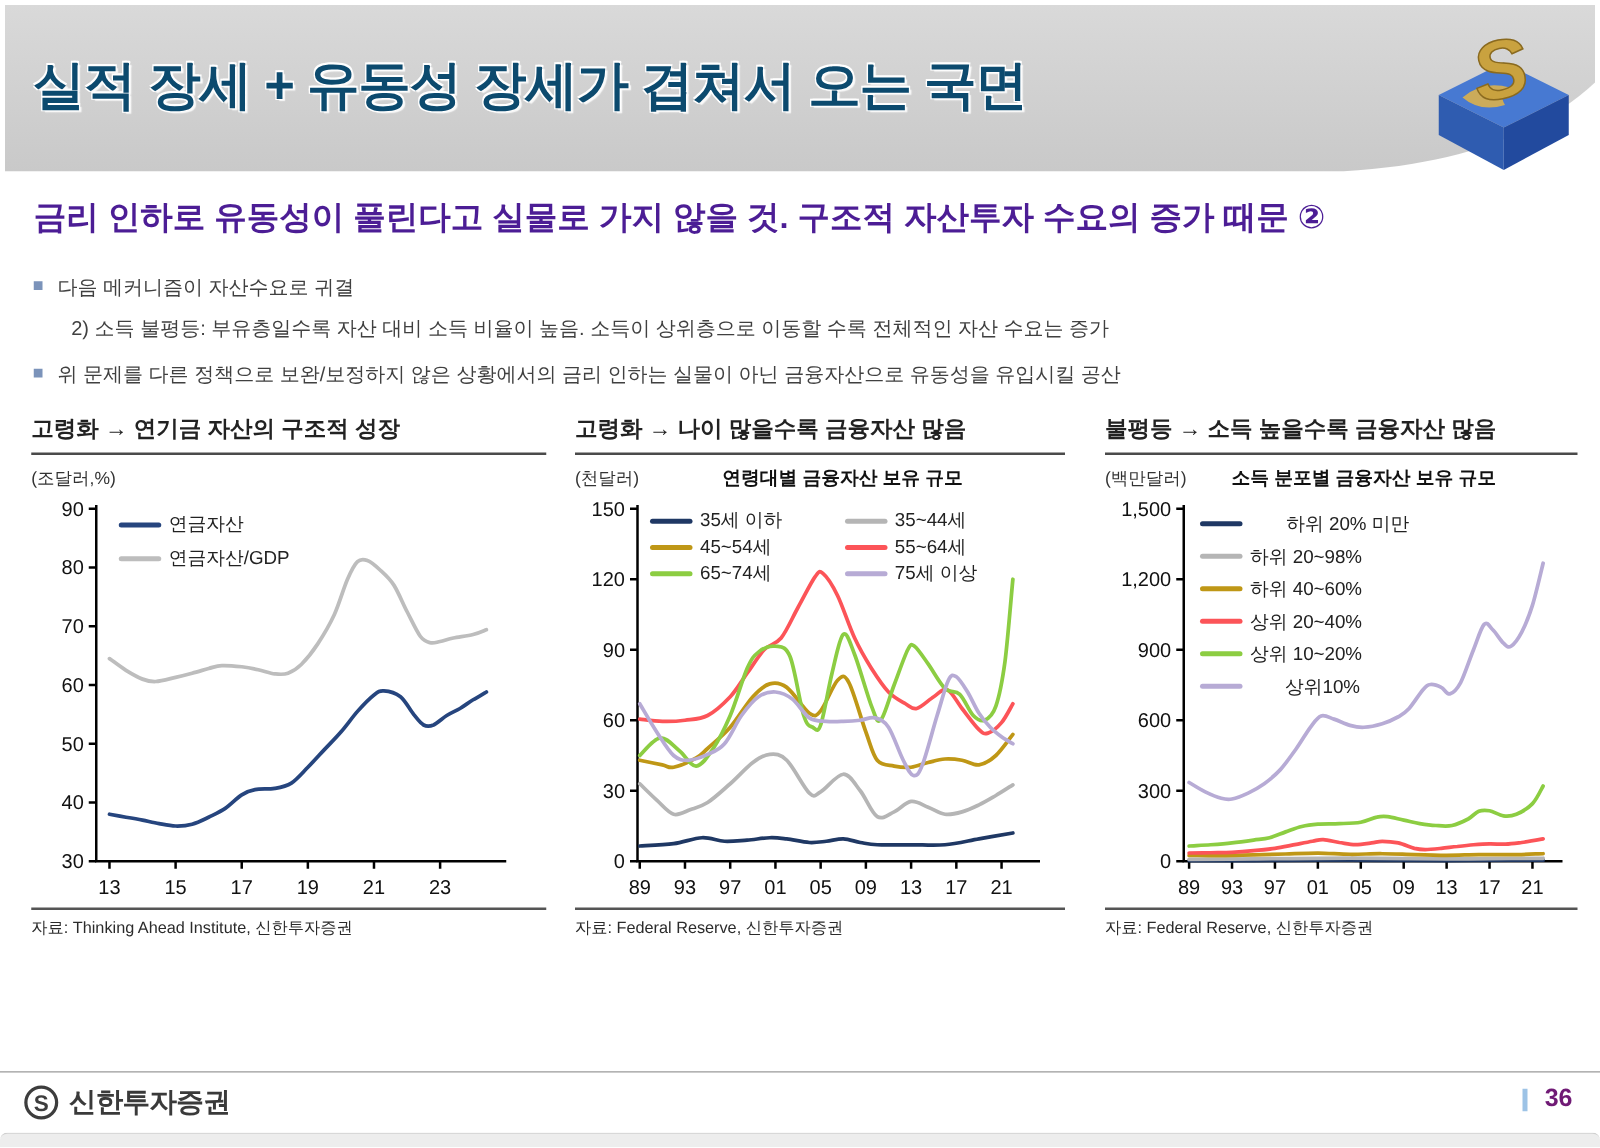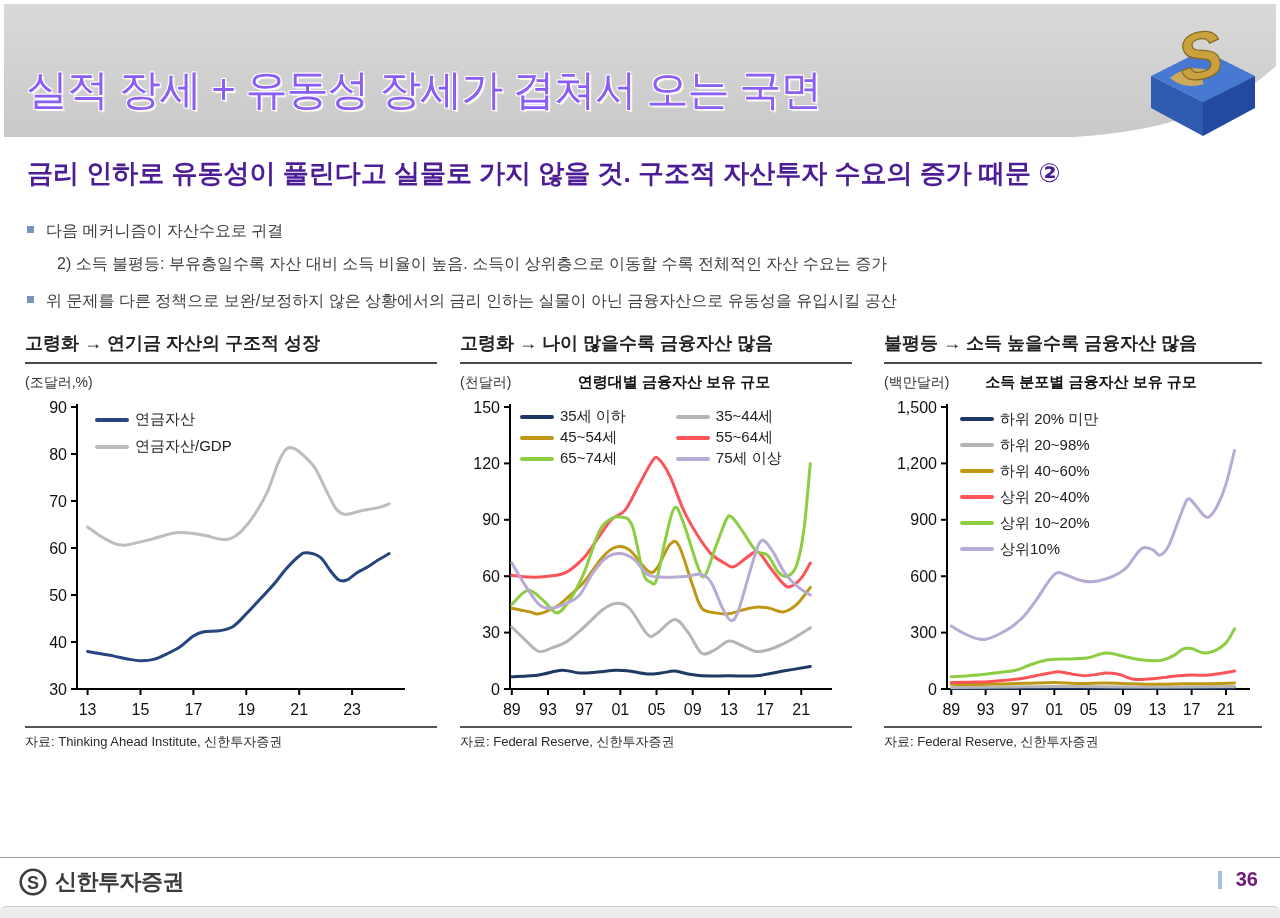--- a/index.html
+++ b/index.html
@@ -1,21 +1,21 @@
 <!DOCTYPE html>
 <html><head>
 <meta charset="utf-8">
 <style>
   html,body{margin:0;padding:0;background:#fff;}
   .slide{position:relative;width:1280px;height:918px;background:#fff;overflow:hidden;
          font-family:"Liberation Sans","DejaVu Sans",sans-serif;color:#3f3f3f;}
   
   .header-band{position:absolute;top:0;left:0;width:1280px;height:142px;}
-  .page-title{position:absolute;left:26px;top:62px;font-size:42px;font-weight:400;letter-spacing:-1px;
-    color:#8b5cf6;white-space:nowrap;
+  .page-title{position:absolute;left:26px;top:40px;font-size:42px;font-weight:700;letter-spacing:-1px;
+    color:#0c4a6e;white-space:nowrap;
     text-shadow:-1px -1px 0 #fff,1px -1px 0 #fff,-1px 1px 0 #fff,2px 2px 1px rgba(255,255,255,.9);}
   .cube{position:absolute;right:16px;top:8px;width:122px;height:130px;}
   
   .body-content{position:absolute;top:158px;left:27px;width:1230px;}
   .subtitle{font-size:26px;line-height:30px;font-weight:700;color:#4c1d95;white-space:nowrap;}
   .bullets{margin-top:26px;font-size:16px;line-height:33px;color:#404040;}
   .bullet-item{margin-top:4px;}
   .bullet-marker{display:inline-block;width:7px;height:7px;background:#7b93ba;margin-right:12px;vertical-align:3px;}
   .sub-bullet{padding-left:30px;white-space:nowrap;}
   
@@ -259,41 +259,41 @@
               <line x1="341.9660056657227" y1="293" x2="341.9660056657227" y2="299" stroke="#000" stroke-width="2"></line>
               <text x="341.9660056657227" y="319" text-anchor="middle" font-size="16" fill="#111">21</text>
               <path d="M67.3,292.4C75.9,292.4 101.6,292.5 118.8,292.4C136.0,292.4 153.1,292.1 170.3,292.1C187.5,292.0 204.6,292.2 221.8,292.2C239.0,292.3 256.1,292.4 273.3,292.4C290.5,292.4 311.9,292.3 324.8,292.2C337.7,292.2 346.3,292.1 350.5,292.1" fill="none" stroke="#1f3864" stroke-width="3" stroke-linecap="round" stroke-linejoin="round"></path>
               <path d="M67.3,291.5C75.9,291.4 101.6,291.3 118.8,291.1C136.0,291.0 153.1,290.6 170.3,290.6C187.5,290.5 204.6,290.6 221.8,290.7C239.0,290.8 256.1,291.1 273.3,291.1C290.5,291.1 311.9,290.8 324.8,290.7C337.7,290.6 346.3,290.6 350.5,290.6" fill="none" stroke="#b5b5b5" stroke-width="3" stroke-linecap="round" stroke-linejoin="round"></path>
               <path d="M67.3,288.3C71.6,288.3 84.5,288.6 93.0,288.5C101.6,288.4 110.2,288.1 118.8,287.9C127.4,287.7 136.0,287.4 144.5,287.2C153.1,286.9 161.7,286.4 170.3,286.4C178.9,286.5 187.5,287.3 196.0,287.4C204.6,287.5 213.2,286.9 221.8,287.0C230.4,287.0 239.0,287.5 247.5,287.7C256.1,288.0 264.7,288.3 273.3,288.3C281.9,288.3 290.5,287.8 299.0,287.7C307.6,287.6 316.2,287.9 324.8,287.7C333.4,287.6 346.3,287.1 350.5,287.0" fill="none" stroke="#bf9716" stroke-width="3" stroke-linecap="round" stroke-linejoin="round"></path>
               <path d="M67.3,286.4C70.2,286.4 78.7,286.3 84.5,286.2C90.2,286.1 95.9,286.1 101.6,285.9C107.3,285.6 113.1,285.1 118.8,284.5C124.5,284.0 130.2,283.5 136.0,282.7C141.7,281.8 148.1,280.4 153.1,279.5C158.1,278.5 162.4,277.6 166.0,277.0C169.6,276.4 171.0,275.5 174.6,275.7C178.2,275.9 183.2,277.3 187.5,278.0C191.8,278.6 196.0,279.6 200.3,279.7C204.6,279.7 209.6,278.8 213.2,278.3C216.8,277.9 218.2,277.0 221.8,277.0C225.4,277.0 230.4,277.4 234.7,278.3C239.0,279.3 244.0,281.8 247.5,282.7C251.1,283.5 252.6,283.6 256.1,283.6C259.7,283.6 264.7,283.1 269.0,282.7C273.3,282.3 277.6,281.6 281.9,281.2C286.2,280.7 290.5,280.2 294.8,279.8C299.0,279.5 303.3,279.2 307.6,279.1C311.9,279.0 316.2,279.5 320.5,279.3C324.8,279.1 328.4,278.6 333.4,278.0C338.4,277.3 347.7,275.6 350.5,275.1" fill="none" stroke="#fc5458" stroke-width="3" stroke-linecap="round" stroke-linejoin="round"></path>
               <path d="M67.3,280.8C70.2,280.6 78.7,280.2 84.5,279.8C90.2,279.4 95.9,279.0 101.6,278.3C107.3,277.7 113.8,276.8 118.8,276.1C123.8,275.4 127.4,275.3 131.7,274.2C136.0,273.1 140.3,271.0 144.5,269.5C148.8,268.0 153.1,266.2 157.4,265.2C161.7,264.1 165.3,263.7 170.3,263.3C175.3,262.9 181.7,263.2 187.5,262.9C193.2,262.7 199.6,262.7 204.6,261.8C209.6,260.9 213.9,258.4 217.5,257.7C221.1,256.9 222.5,256.9 226.1,257.3C229.7,257.7 234.7,259.2 239.0,260.1C243.3,261.0 247.5,262.2 251.8,262.9C256.1,263.6 260.4,264.2 264.7,264.4C269.0,264.7 273.3,265.3 277.6,264.4C281.9,263.5 286.9,261.1 290.5,259.2C294.0,257.2 296.2,254.1 299.0,253.0C301.9,251.9 304.3,252.0 307.6,252.6C310.9,253.2 315.2,256.2 318.8,256.7C322.4,257.2 325.2,257.0 329.1,255.4C333.0,253.8 338.4,250.7 342.0,246.9C345.5,243.2 349.1,235.2 350.5,232.8" fill="none" stroke="#8ccd42" stroke-width="3" stroke-linecap="round" stroke-linejoin="round"></path>
               <path d="M67.3,230.0C69.4,231.3 75.9,235.4 80.2,237.5C84.5,239.6 89.5,241.7 93.0,242.6C96.6,243.6 98.0,243.9 101.6,243.2C105.2,242.5 110.2,240.5 114.5,238.5C118.8,236.4 123.1,234.1 127.4,231.0C131.7,227.8 136.0,224.4 140.3,219.7C144.5,215.0 149.1,208.4 153.1,202.8C157.1,197.1 161.0,190.2 164.3,185.8C167.6,181.5 169.7,177.9 172.9,176.8C176.0,175.7 179.3,178.0 183.2,179.3C187.0,180.5 192.0,183.2 196.0,184.3C200.1,185.4 202.9,186.1 207.2,185.8C211.5,185.6 217.2,184.4 221.8,183.0C226.4,181.6 231.1,179.4 234.7,177.4C238.2,175.3 240.0,174.4 243.3,170.8C246.5,167.2 251.6,159.0 254.4,155.8C257.3,152.6 258.0,151.9 260.4,151.6C262.9,151.3 266.4,152.6 269.0,153.9C271.6,155.1 273.3,159.8 275.9,159.1C278.4,158.5 281.3,156.0 284.5,150.1C287.6,144.2 291.6,131.6 294.8,123.8C297.9,116.0 300.8,106.2 303.3,103.5C305.9,100.8 307.6,105.3 310.2,107.8C312.8,110.3 316.4,116.3 318.8,118.5C321.2,120.7 322.4,122.5 324.8,121.0C327.2,119.5 330.5,115.2 333.4,109.7C336.2,104.2 339.1,97.3 342.0,88.1C344.8,78.9 349.1,60.2 350.5,54.6" fill="none" stroke="#b7abd5" stroke-width="3" stroke-linecap="round" stroke-linejoin="round"></path>
             </svg>
           <div class="legend" style="left: 76px; top: 10px; grid-template-columns: repeat(1, max-content); column-gap: 0px;">
-              <div class="li" style="height: 26px;">
+              <div class="li" style="height: 26px; gap: 29px;">
                 <span class="sw" style="background: rgb(31, 56, 100);"></span>
                 <span class="lb">하위 20% 미만</span>
               </div>
               <div class="li" style="height: 26px;">
                 <span class="sw" style="background: rgb(181, 181, 181);"></span>
                 <span class="lb">하위 20~98%</span>
               </div>
               <div class="li" style="height: 26px;">
                 <span class="sw" style="background: rgb(191, 151, 22);"></span>
                 <span class="lb">하위 40~60%</span>
               </div>
               <div class="li" style="height: 26px;">
                 <span class="sw" style="background: rgb(252, 84, 88);"></span>
                 <span class="lb">상위 20~40%</span>
               </div>
               <div class="li" style="height: 26px;">
                 <span class="sw" style="background: rgb(140, 205, 66);"></span>
                 <span class="lb">상위 10~20%</span>
               </div>
-              <div class="li" style="height: 26px;">
+              <div class="li" style="height: 26px; gap: 28px;">
                 <span class="sw" style="background: rgb(183, 171, 213);"></span>
                 <span class="lb">상위10%</span>
               </div>
             </div>
         </div>
         <div class="source">자료: Federal Reserve, 신한투자증권</div>
       </div>
 
     </div>
   </div>

